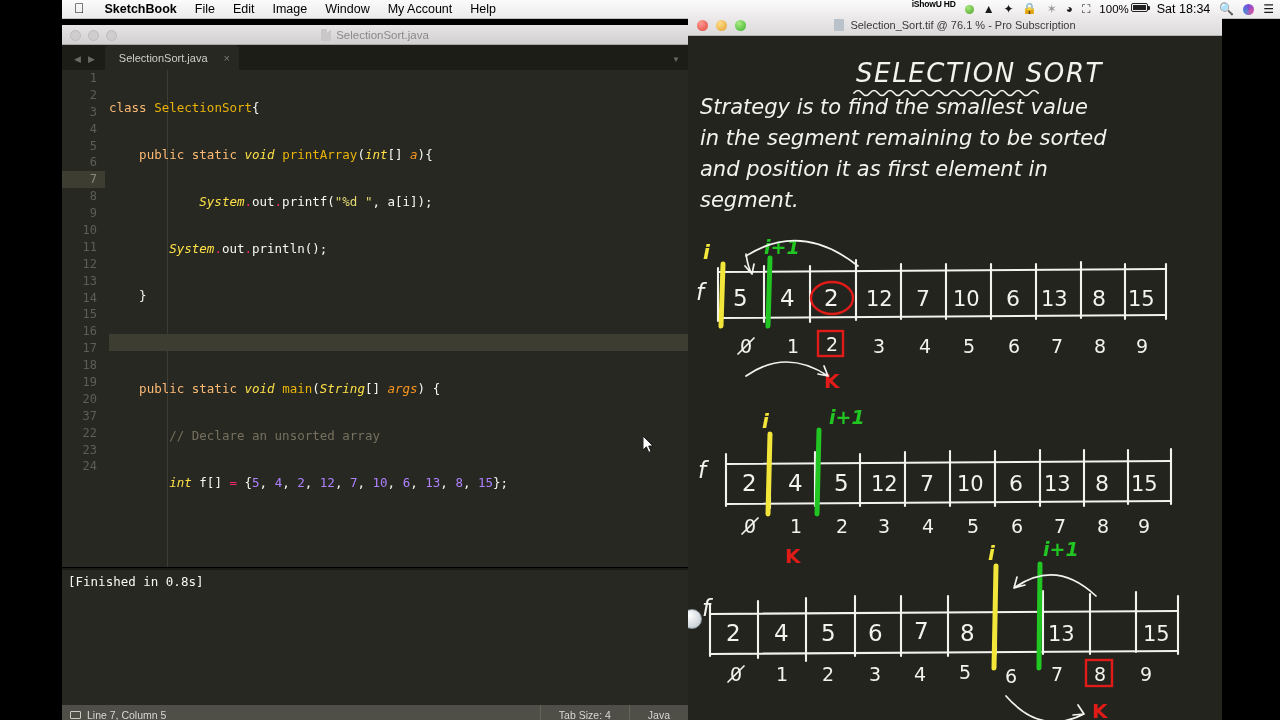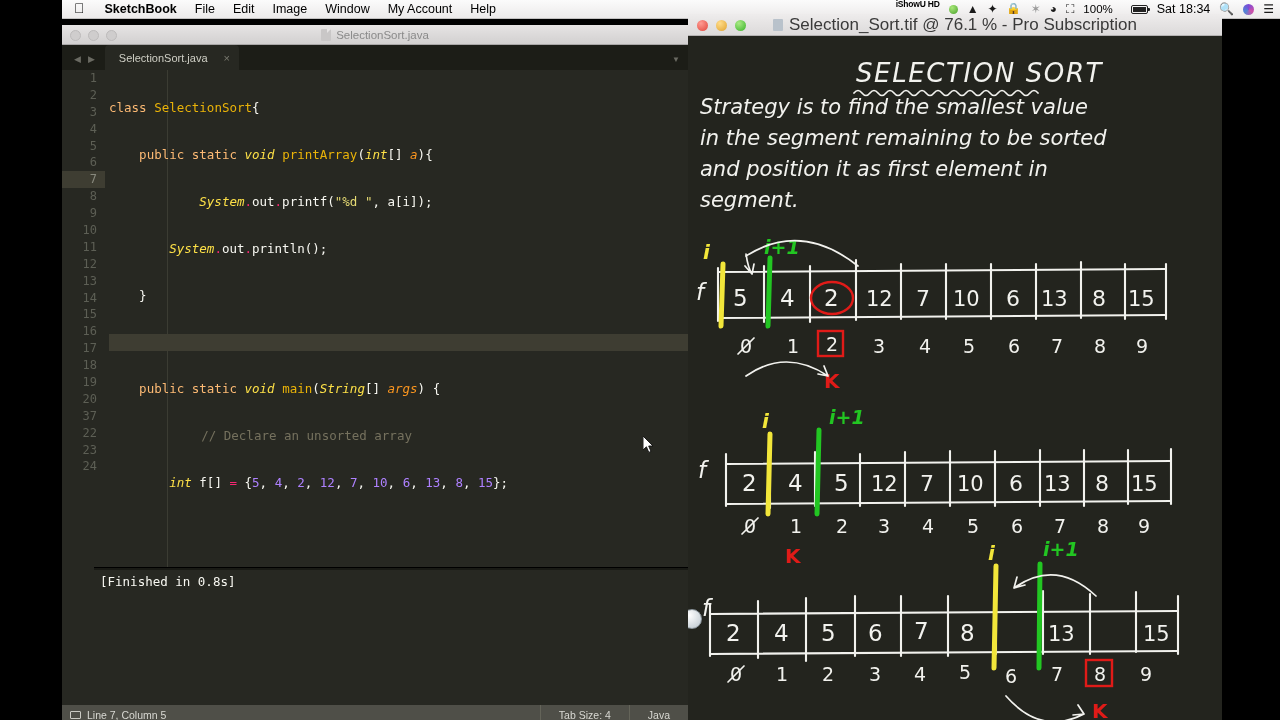--- a/index.html
+++ b/index.html
@@ -24,21 +24,21 @@
   .menubar .spacer { flex: 1; }
   .mb-right { display:flex; align-items:center; gap:9px; padding-right:6px; }
   .ishowu { text-align: left; line-height: 1.0; }
   .ishowu .l1 { font-size: 8.5px; font-weight: 600; letter-spacing: -0.2px; }
   .ishowu .l2 { font-size: 7.5px; letter-spacing: -0.3px; }
   .dot-green { width:9px; height:9px; border-radius:50%;
                background: radial-gradient(circle at 35% 30%, #a8e878, #4aa02c); }
   .mb-ico { font-size: 12px; line-height: 1; color:#1a1a1a; }
   .mb-ico.dim { color: #9a9a9a; }
   .mb-time { font-size: 12.5px; }
-  .batt { display:flex; align-items:center; gap:18px; font-size:11.5px; }
+  .batt { display:flex; gap:2px; font-size:11.5px; }
   .batt-body { width:17px; height:9px; border:1.2px solid #222; border-radius:2px;
                position:relative; display:block; }
   .batt-body:after { content:''; position:absolute; right:-3px; top:2.4px;
                      width:2px; height:3.6px; background:#222; border-radius:0 1px 1px 0; }
   .batt-fill { position:absolute; left:1px; top:1px; bottom:1px; width:13px; background:#222; }
   .siri { width:11px; height:11px; border-radius:50%;
           background: conic-gradient(#7b4ad6,#d14fa6,#4f86d6,#7b4ad6); }
 
   
   .sublime { position:absolute; left:62px; top:25px; width:626px; height:701px;
@@ -75,28 +75,28 @@
   .codearea { position:absolute; left:43px; top:0; right:0; height:100%;
               white-space:pre; padding-left:4px; }
   .cl { height:16.9px; line-height:16.9px; color:#f8f8f2; }
   .cl.active { background:#3e3d32; }
   .k   { color:#fdba74; }                    
   .ty  { color:#fde047; font-style:italic; } 
   .fn  { color:#eab308; }                    
   .par { color:#fd971f; font-style:italic; } 
   .num { color:#ae81ff; }                    
   .str { color:#e6db74; }                    
-  .cm  { color:#75715e;padding-left:32px; }                    
+  .cm  { color:#75715e; }                    
   .pl  { color:#f8f8f2; }
   .op  { color:#f92672; }
 
   .st-console { position:relative; height:138px; background:#272822;
                 border-top:1px solid #000;
                 font-family:"DejaVu Sans Mono", monospace; font-size:12.5px;
-                color:#f8f8f2; padding:6px 0 0 6px;margin-left:32px; }
+                color:#f8f8f2; padding:6px 0 0 6px; }
   .st-console .sep { position:absolute; left:0; right:0; top:0; height:2px; background:#191a15; }
   .st-statusbar { height:20px; background:#4f4f48;
                   display:flex; align-items:center; font-size:10.5px; color:#d8d8d2; }
   .sb-left { display:flex; align-items:center; gap:6px; padding-left:8px; }
   .sb-mon { width:11px; height:8px; border:1px solid #cbcbc4; border-radius:1px; display:block; }
   .sb-spacer { flex:1; }
   .sb-cell { padding:0 18px; border-left:1px solid #646459; height:20px;
              display:flex; align-items:center; }
 
   .cursor { position:absolute; left:643px; top:436px; width:12px; height:18px; z-index:40; }
@@ -105,21 +105,21 @@
   .sketchbook { position:absolute; left:688px; top:14px; width:534px; height:706px;
                 background:#23241e; overflow:hidden; }
   .sk-titlebar { height:22px; background:linear-gradient(#eeecec,#dcdada);
                  border-bottom:1px solid #b4b2b2;
                  display:flex; align-items:center; justify-content:center; position:relative; }
   .sk-traffic { position:absolute; left:9px; top:6px; display:flex; gap:8px; }
   .sk-traffic i { width:11px; height:11px; border-radius:50%; display:block; }
   .sk-traffic .r { background: radial-gradient(circle at 35% 30%,#ff9b92,#e0463b); }
   .sk-traffic .y { background: radial-gradient(circle at 35% 30%,#ffdc8a,#e0a32e); }
   .sk-traffic .g { background: radial-gradient(circle at 35% 30%,#a9ea85,#38b328); }
-  .sk-title { font-size:17px; color:#3a3a3a; display:flex; align-items:center; gap:6px; }
+  .sk-title { font-size:11px; color:#3a3a3a; display:flex; align-items:center; gap:6px; }
   .sk-ficon { width:10px; height:12px; background:#b9c2cb; border-radius:1px; display:inline-block; }
   .canvas { position:relative; width:534px; height:684px; background:#23241e; }
   .canvas svg { display:block; }
   .handle { position:absolute; left:-6px; top:573px; width:20px; height:20px;
             border-radius:50%; background:radial-gradient(circle at 35% 30%,#fff,#b9c4cc);
             border:1px solid #8d979e; }
 </style>
 </head>
 <body>
 

